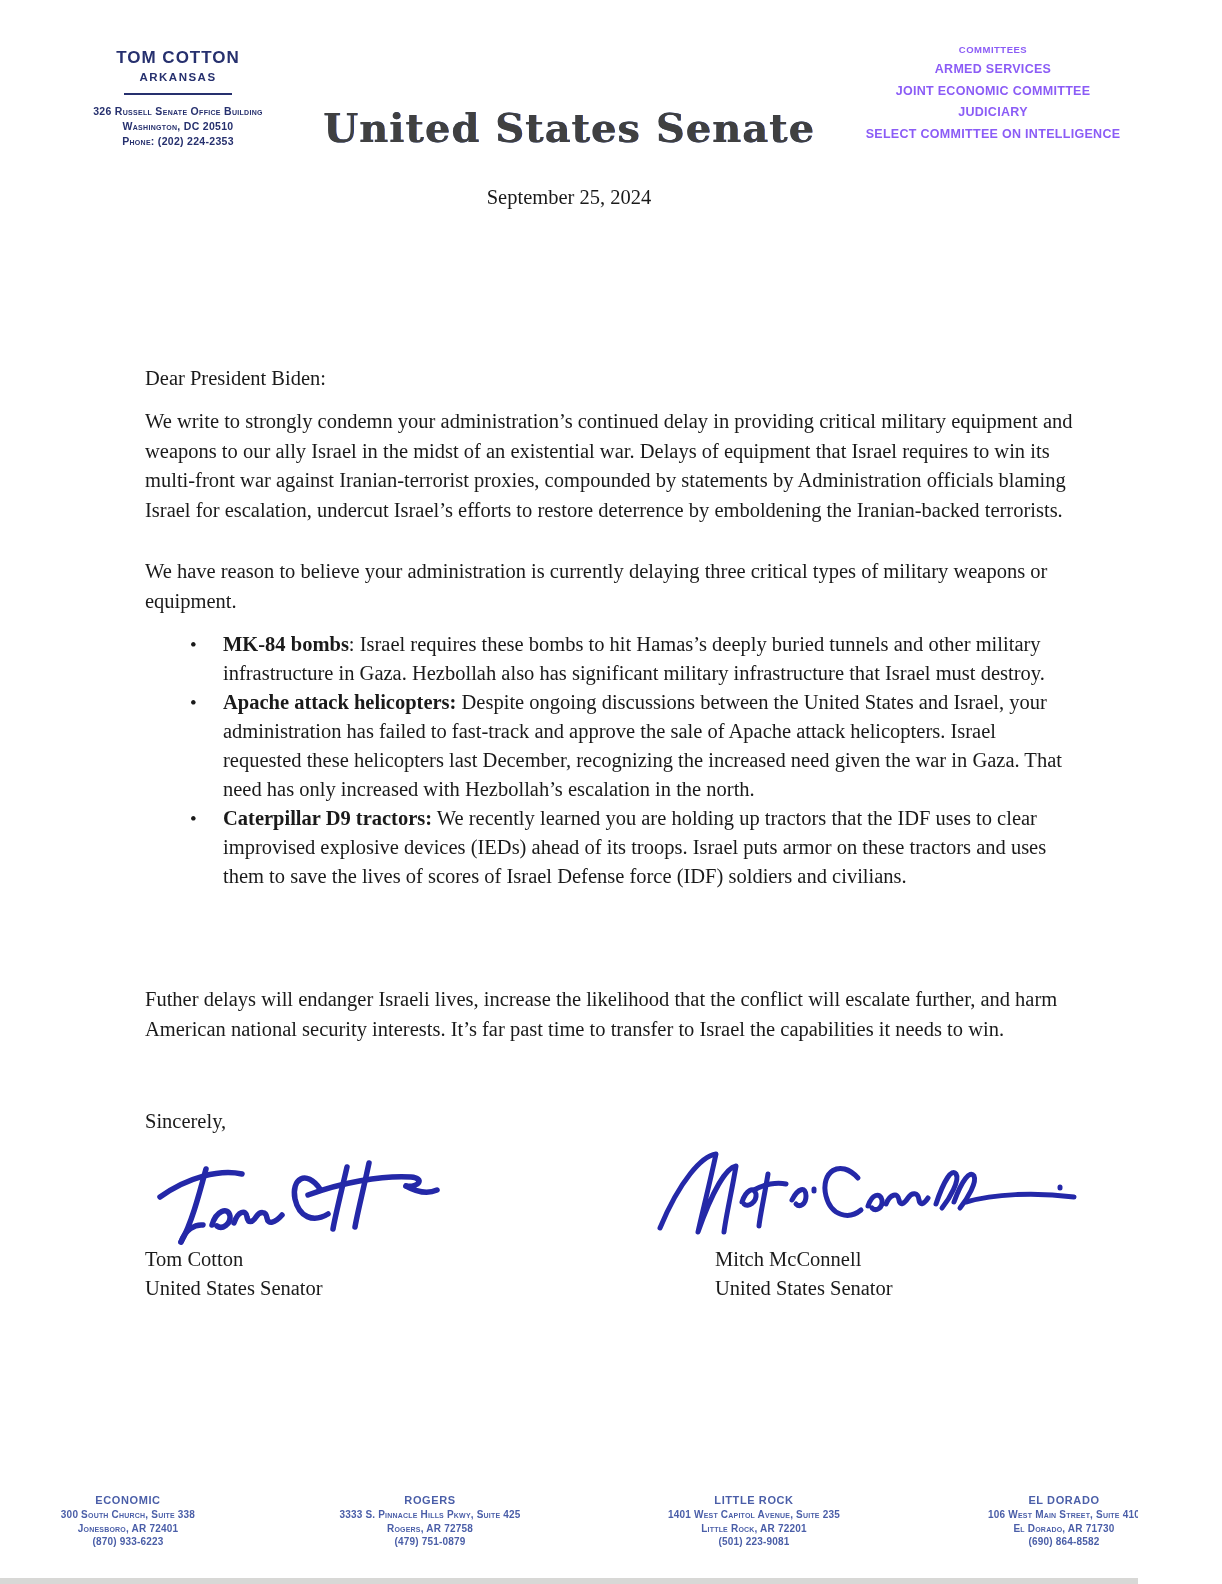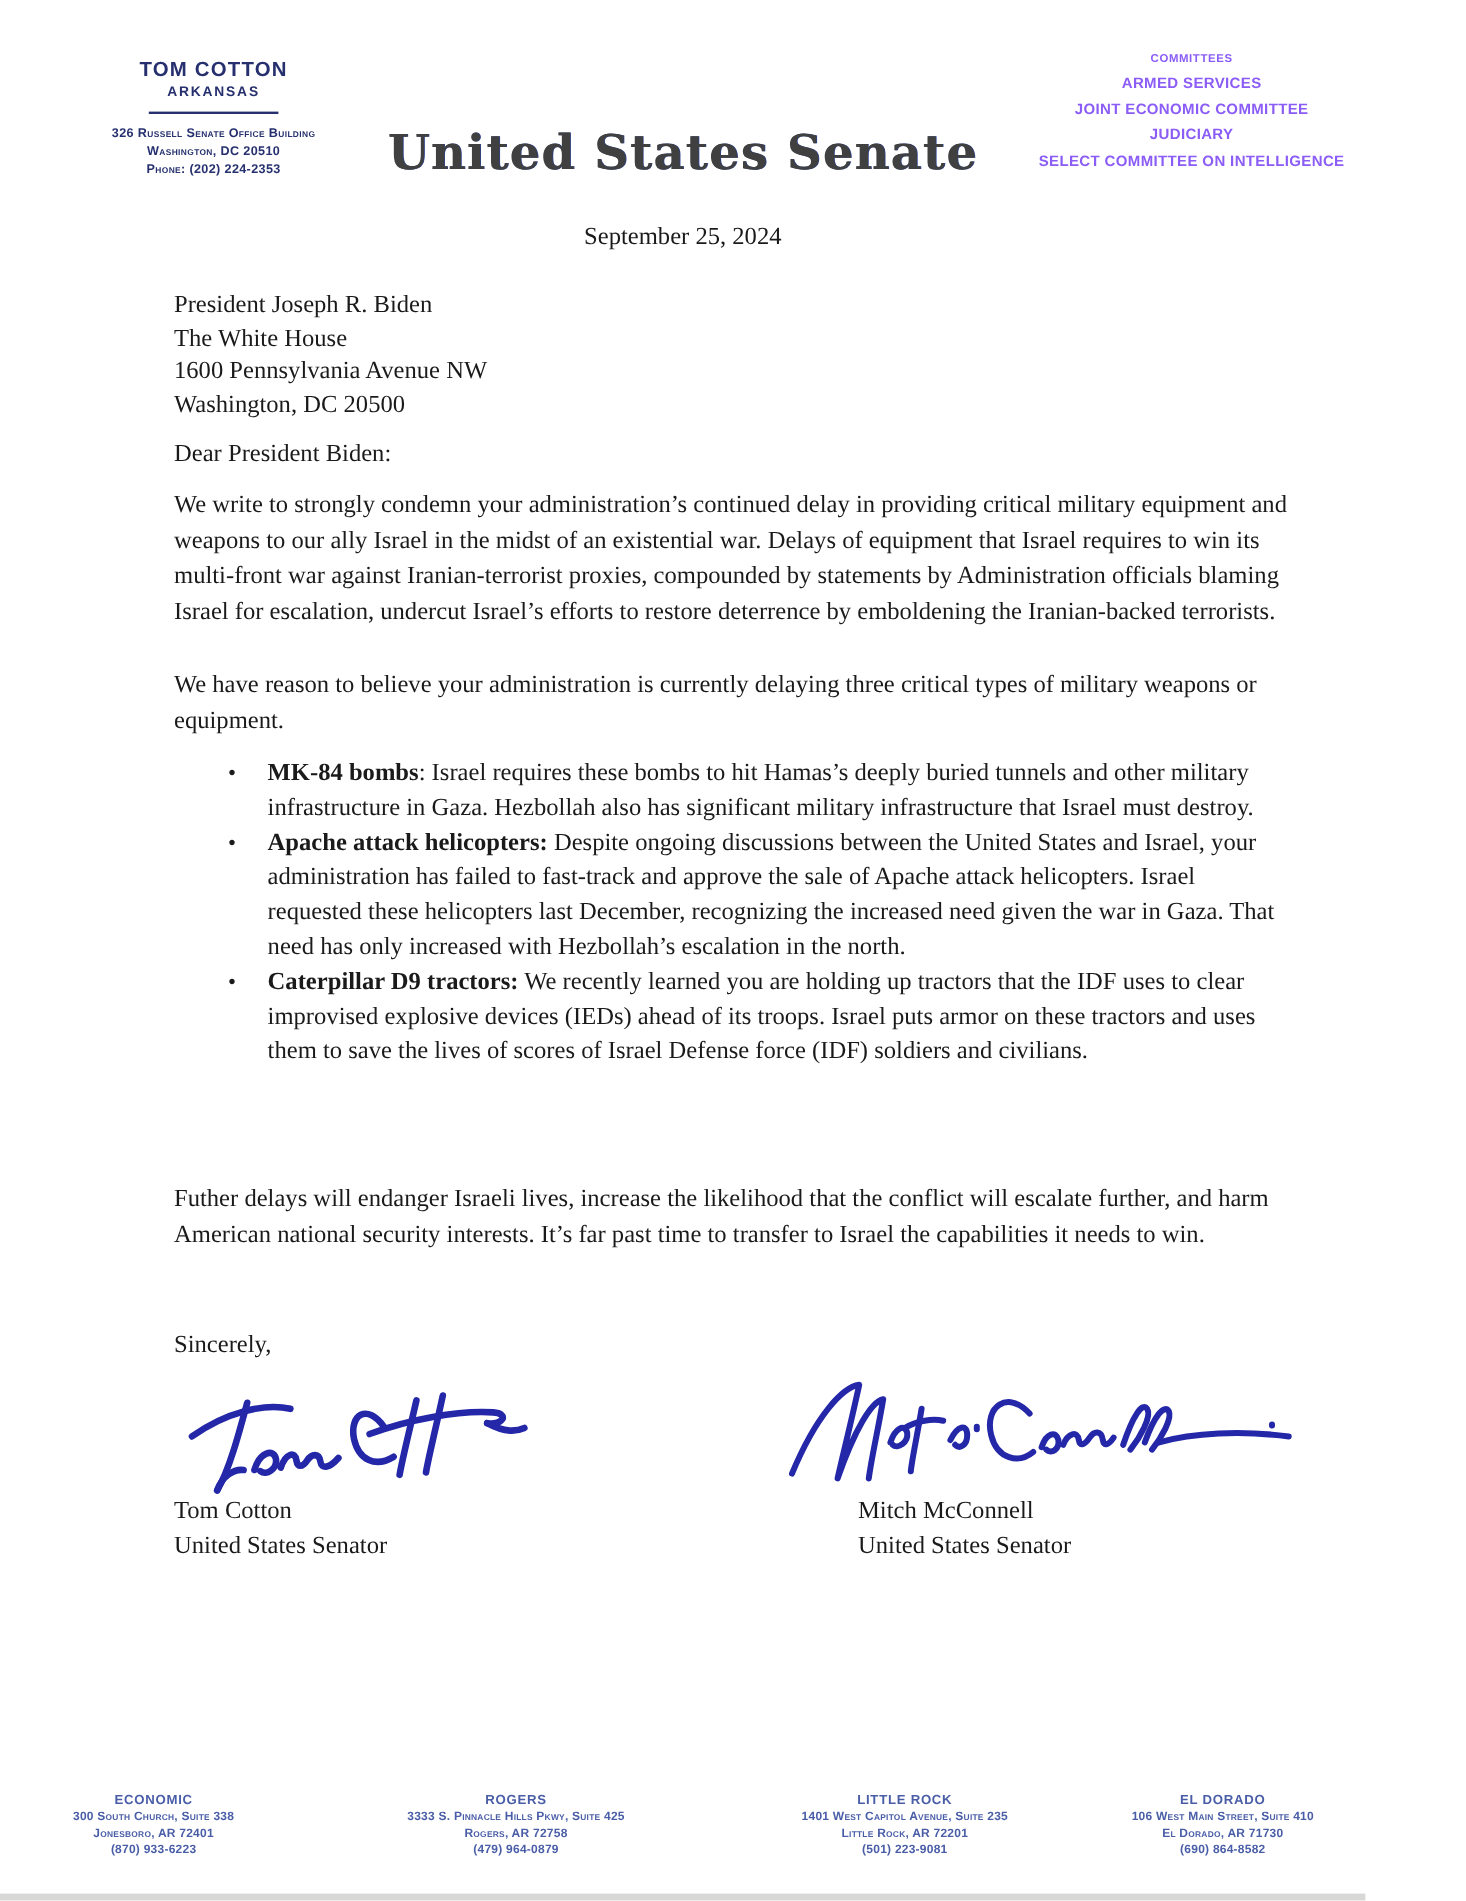--- a/index.html
+++ b/index.html
@@ -58,21 +58,21 @@
   .sig-block{position:absolute;top:1245px;font-size:20.5px;line-height:28.5px;}
   .sig-left{left:145px;}
   .sig-right{left:715px;}
   
   .footer{position:absolute;top:1494px;left:0;width:1222px;
     font-family:"Liberation Sans","DejaVu Sans",sans-serif;color:#4a5ea8;}
   .office{position:absolute;text-align:center;}
   .office-1{left:8px;width:240px;}
   .office-2{left:290px;width:280px;}
   .office-3{left:618px;width:272px;}
-  .office-4{left:883px;width:272px;}
+  .office-4{left:928px;width:272px;}
   .office-city{font-size:11px;font-weight:bold;letter-spacing:.6px;margin-bottom:2px;}
   .office-line{font-size:10px;line-height:13.5px;font-variant:small-caps;font-weight:bold;letter-spacing:.2px;}
   .bottom-edge{position:absolute;bottom:0;left:0;width:100%;height:6px;background:#d8d8d6;}
 </style>
 </head>
 <body>
 
 <div class="page">
 
   <div class="lh-left">
@@ -91,26 +91,20 @@
   <div class="lh-right">
     <div class="committees-heading">COMMITTEES</div>
     <div class="committee-item">ARMED SERVICES</div>
     <div class="committee-item">JOINT ECONOMIC COMMITTEE</div>
     <div class="committee-item">JUDICIARY</div>
     <div class="committee-item">SELECT COMMITTEE ON INTELLIGENCE</div>
   </div>
 
   <div class="date">September 25, 2024</div>
 
-  <div class="recipient">
-    <div>President Joseph R. Biden</div>
-    <div>The White House</div>
-    <div>1600 Pennsylvania Avenue NW</div>
-    <div>Washington, DC 20500</div>
-  </div>
 
   <div class="salutation">Dear President Biden:</div>
 
   <div class="para p1">We write to strongly condemn your administration’s continued delay in providing critical military equipment and weapons to our ally Israel in the midst of an existential war. Delays of equipment that Israel requires to win its multi-front war against Iranian-terrorist proxies, compounded by statements by Administration officials blaming Israel for escalation, undercut Israel’s efforts to restore deterrence by emboldening the Iranian-backed terrorists.</div>
   <div class="para p2">We have reason to believe your administration is currently delaying three critical types of military weapons or equipment.</div>
 
   <div class="bullets">
     <div class="bullet-item">
       <span class="bullet-marker">•</span>
       <span class="bullet-body"><span class="bullet-lead">MK-84 bombs</span><span>: Israel requires these bombs to hit Hamas’s deeply buried tunnels and other military infrastructure in Gaza. Hezbollah also has significant military infrastructure that Israel must destroy.</span></span>
@@ -171,21 +165,21 @@
     <div class="office office-1">
       <div class="office-city">ECONOMIC</div>
       <div class="office-line">300 South Church, Suite 338</div>
       <div class="office-line">Jonesboro, AR 72401</div>
       <div class="office-line">(870) 933-6223</div>
     </div>
     <div class="office office-2">
       <div class="office-city">ROGERS</div>
       <div class="office-line">3333 S. Pinnacle Hills Pkwy, Suite 425</div>
       <div class="office-line">Rogers, AR 72758</div>
-      <div class="office-line">(479) 964-0879</div>
+      <div class="office-line">(479) 751-0879</div>
     </div>
     <div class="office office-3">
       <div class="office-city">LITTLE ROCK</div>
       <div class="office-line">1401 West Capitol Avenue, Suite 235</div>
       <div class="office-line">Little Rock, AR 72201</div>
       <div class="office-line">(501) 223-9081</div>
     </div>
     <div class="office office-4">
       <div class="office-city">EL DORADO</div>
       <div class="office-line">106 West Main Street, Suite 410</div>

